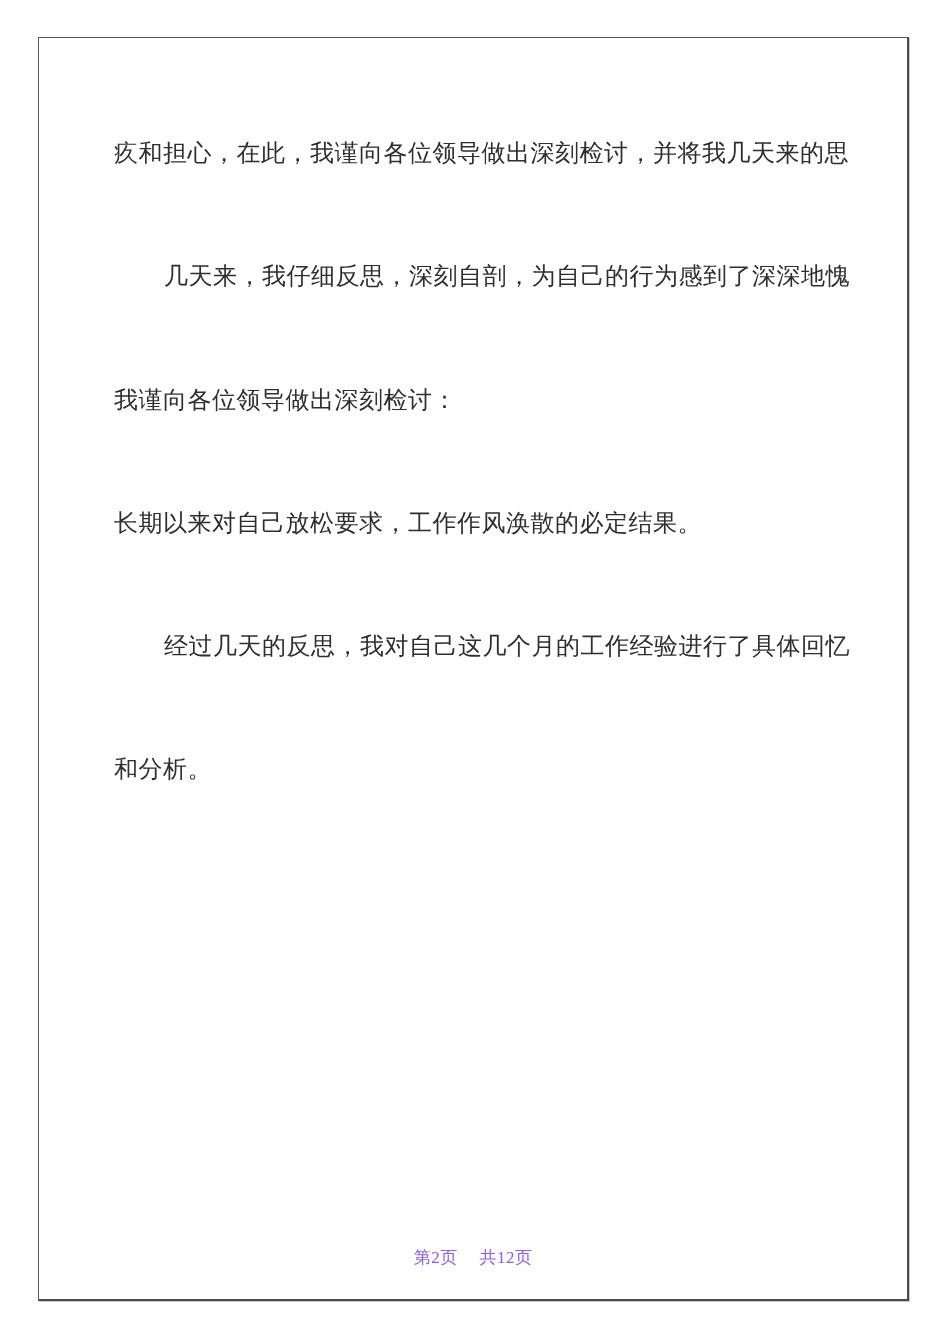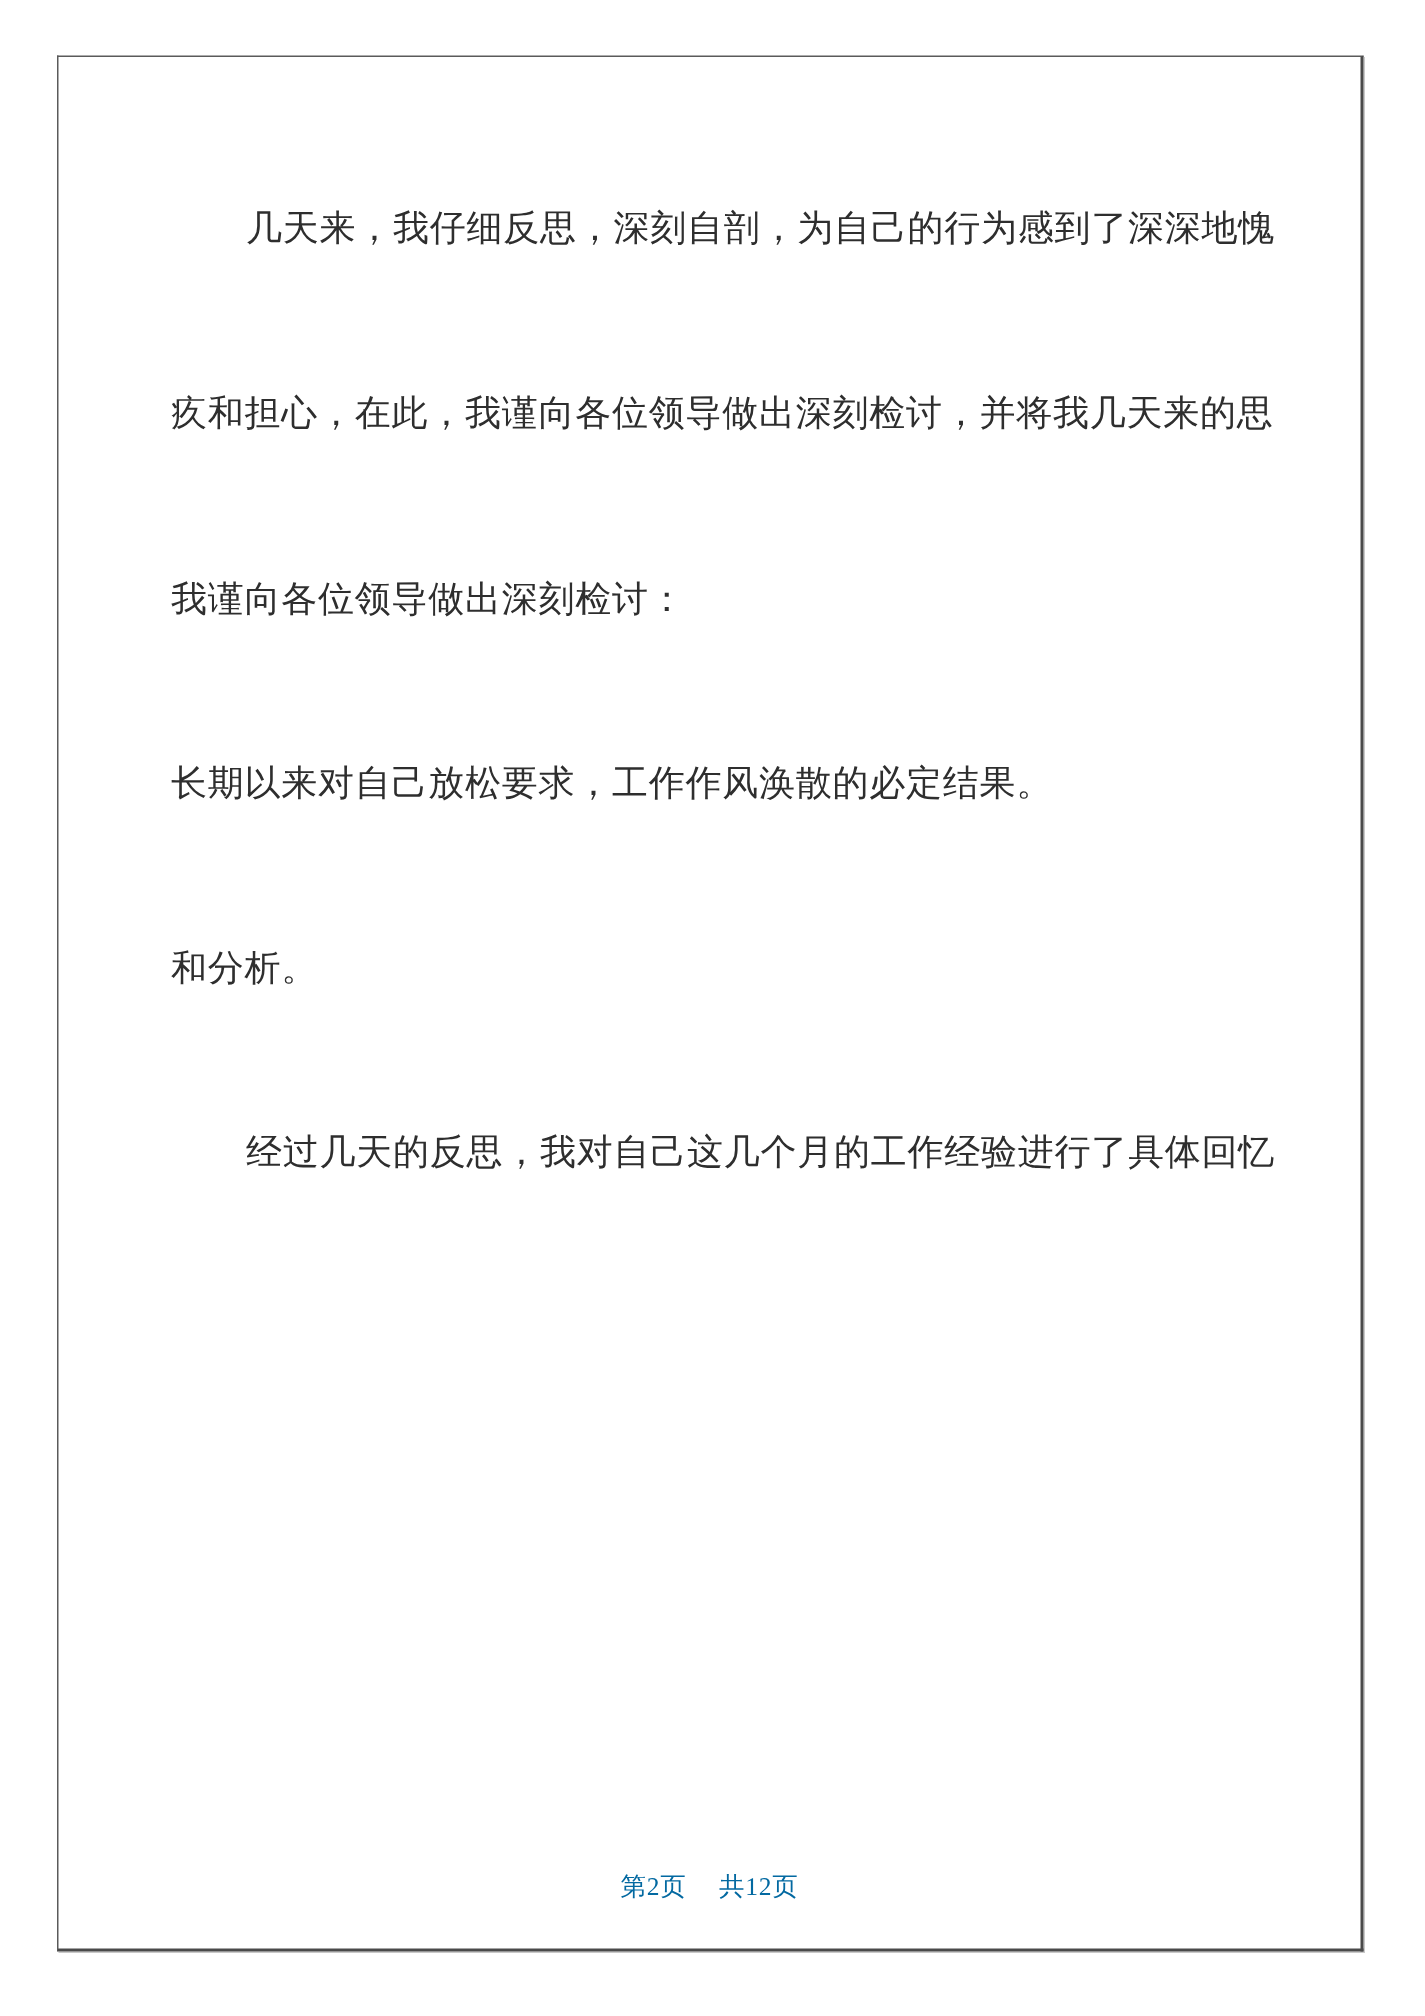--- a/index.html
+++ b/index.html
@@ -48,52 +48,52 @@
   .text-line.indent {
     padding-left: 50px;
   }
   .page-footer {
     position: absolute;
     left: 0;
     top: 1208px;
     width: 100%;
     text-align: center;
     font-size: 17px;
-    color: #0369a1;
+    color: #8b5cf6;
     letter-spacing: 0.5px;
   }
   .page-footer .total {
     margin-left: 17px;
   }
 </style>
 </head>
 <body>
 
 <div class="canvas">
   <div class="page-frame">
 
     <div class="document-text">
 
-    <div class="text-line indent">
+    <div class="text-line">
+        <span>疚和担心，在此，我谨向各位领导做出深刻检讨，并将我几天来的思</span>
+      </div>
+        <div class="text-line indent">
         <span>几天来，我仔细反思，深刻自剖，为自己的行为感到了深深地愧</span>
-      </div>
-        <div class="text-line">
-        <span>疚和担心，在此，我谨向各位领导做出深刻检讨，并将我几天来的思</span>
       </div>
         <div class="text-line">
         <span>我谨向各位领导做出深刻检讨：</span>
       </div>
         <div class="text-line">
         <span>长期以来对自己放松要求，工作作风涣散的必定结果。</span>
       </div>
+        <div class="text-line indent">
+        <span>经过几天的反思，我对自己这几个月的工作经验进行了具体回忆</span>
+      </div>
         <div class="text-line">
         <span>和分析。</span>
-      </div>
-        <div class="text-line indent">
-        <span>经过几天的反思，我对自己这几个月的工作经验进行了具体回忆</span>
       </div>
       </div>
 
     <div class="page-footer">
       <span class="page">第2页</span>
       <span class="total">共12页</span>
     </div>
 
   </div>
 </div>

